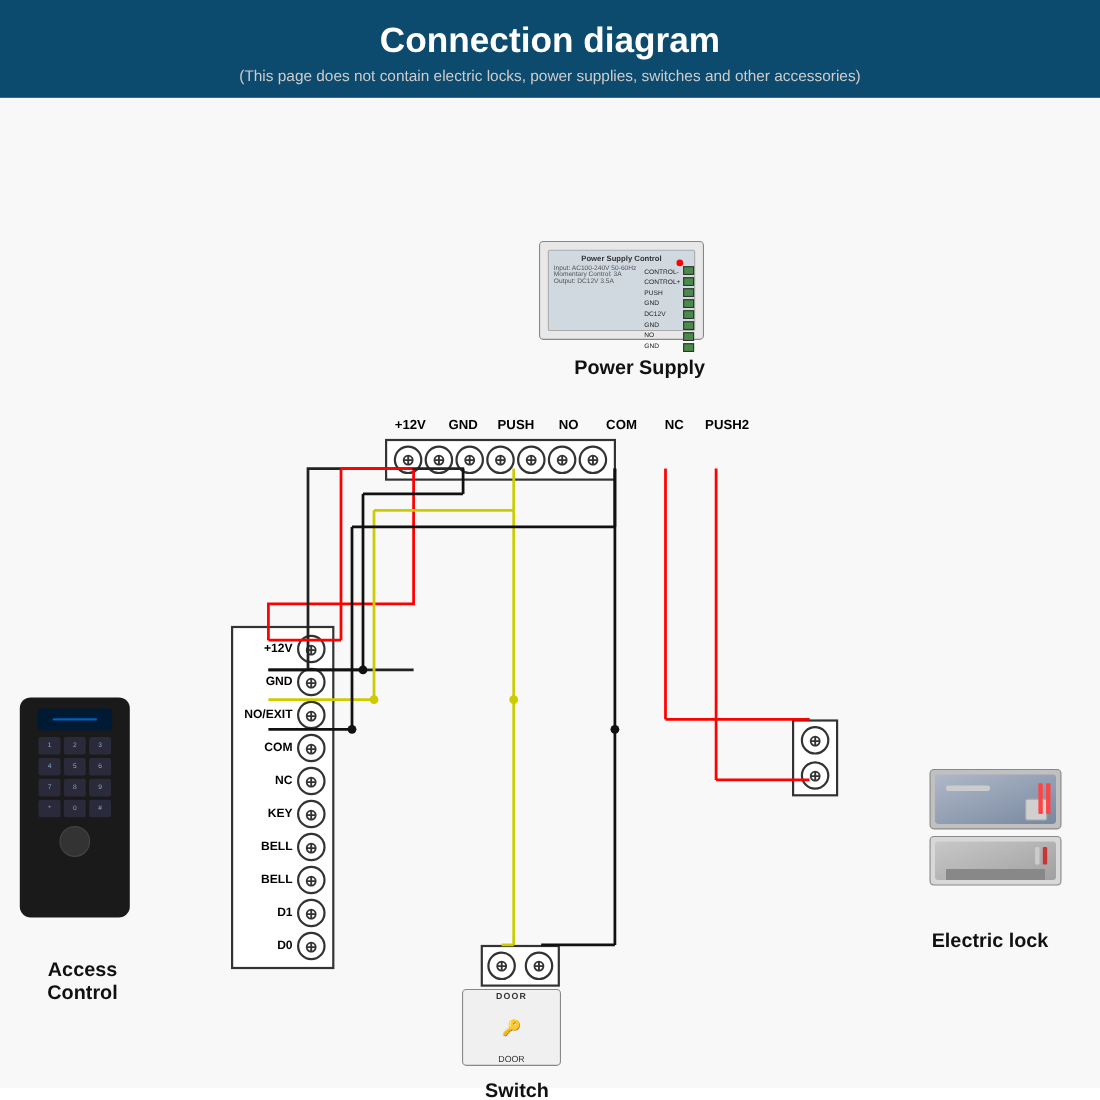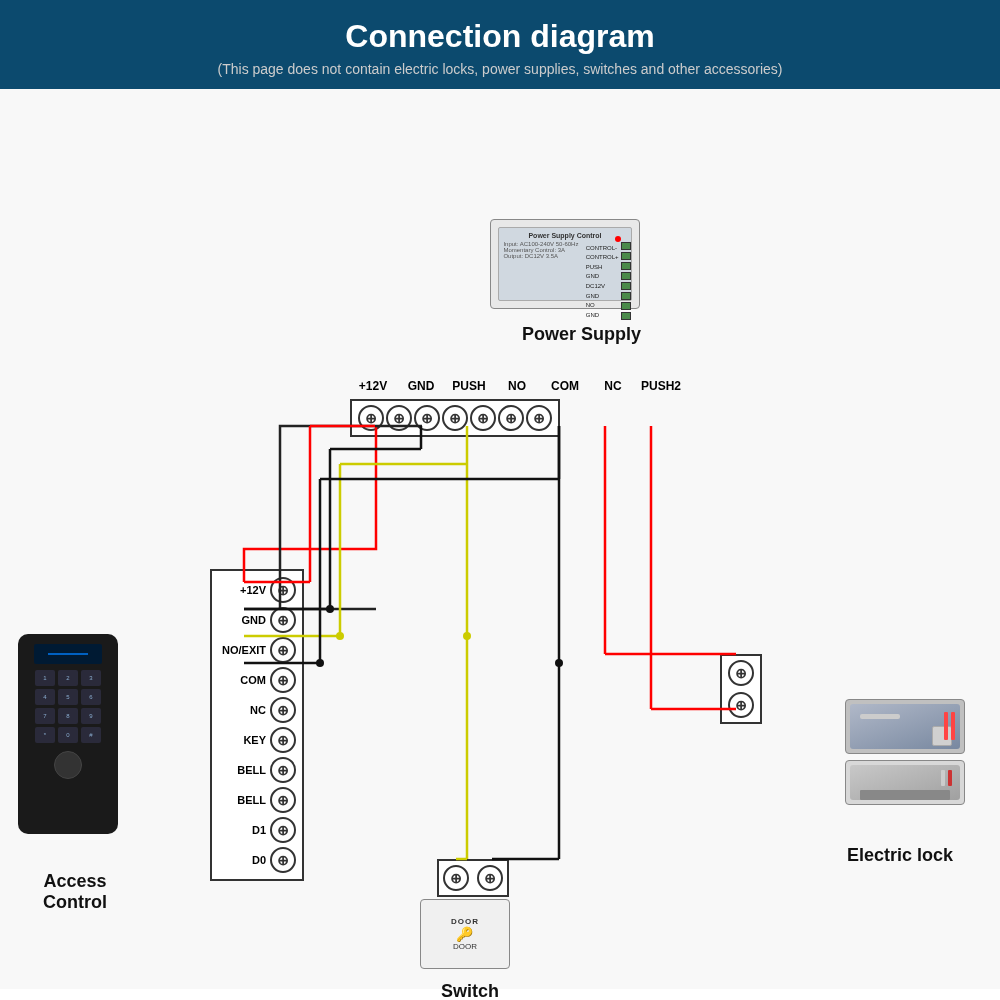--- a/index.html
+++ b/index.html
@@ -169,21 +169,21 @@
       left: 420px;
       width: 90px;
       height: 70px;
       background: #f0f0f0;
       border: 1.5px solid #888;
       border-radius: 4px;
       display: flex;
       flex-direction: column;
       align-items: center;
       justify-content: center;
-      gap: 0;
+      gap: 16px;
     }
     .switch-text {
       font-size: 8px;
       font-weight: bold;
       color: #333;
       letter-spacing: 1px;
     }
     .switch-icon {
       font-size: 14px;
       color: #333;

